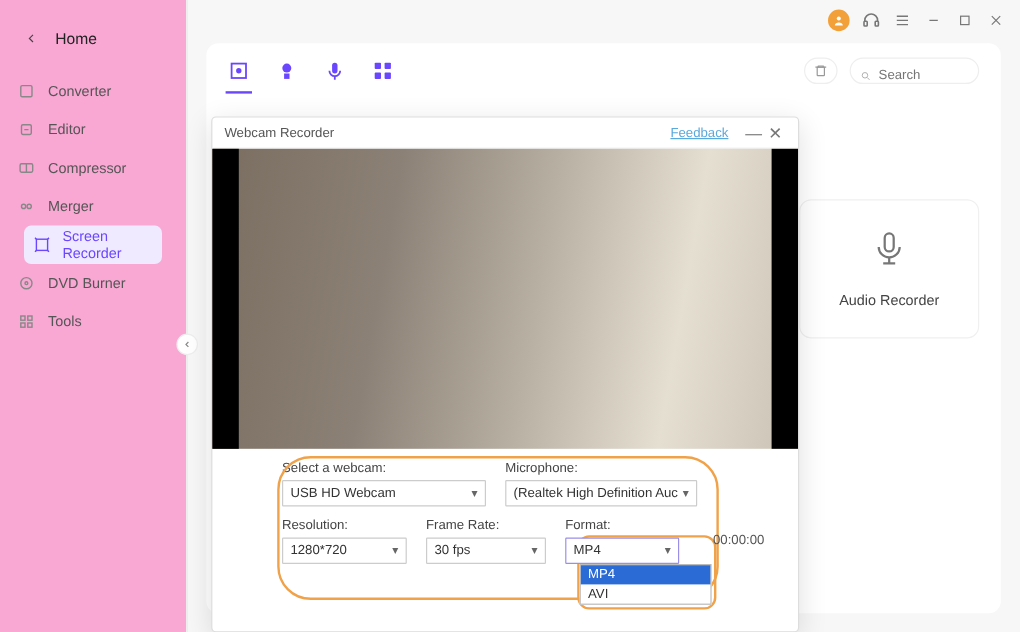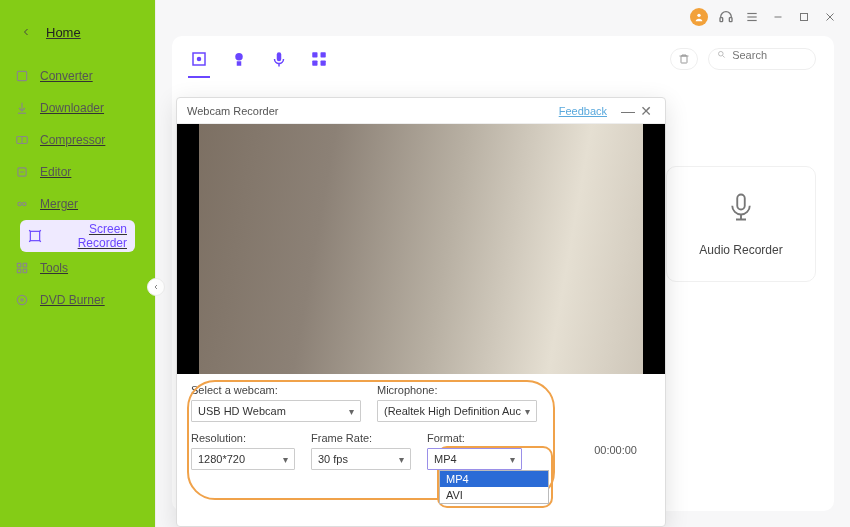--- a/index.html
+++ b/index.html
@@ -1,64 +1,64 @@
 <!DOCTYPE html>
 <html><head>
 <meta charset="utf-8">
 <style>
   * { box-sizing: border-box; margin: 0; padding: 0; }
   body { font-family: -apple-system, BlinkMacSystemFont, "Segoe UI", Arial, sans-serif; background: #fff; width: 850px; height: 527px; overflow: hidden; font-size: 12px; color: #333; }
   .app { display: flex; width: 100%; height: 100%; position: relative; }
 
   
-  .sidebar { width: 156px; height: 100%; border-right: 1px solid #eee; background: #84cc16; padding-top: 12px; position: relative; text-decoration: underline; }
+  .sidebar { width: 156px; height: 100%; border-right: 1px solid #eee; background: #f9a8d4; padding-top: 12px; position: relative; }
   .sidebar-header { display: flex; align-items: center; padding: 10px 16px 18px 16px; }
   .back-btn { width: 20px; height: 20px; display: inline-flex; align-items: center; justify-content: center; margin-right: 10px; cursor: pointer; }
   .home-lbl { font-size: 13px; color: #222; }
-  .nav-list { list-style: none; text-align: right; }
+  .nav-list { list-style: none; }
   .nav-item { display: flex; align-items: center; height: 32px; padding: 0 14px; cursor: pointer; color: #555; font-size: 12px; gap: 10px; }
   .nav-item.selected { background: #efeaff; color: #6a46ff; border-radius: 6px; margin: 0 20px; padding: 0 8px; }
   .nav-icon { width: 16px; height: 16px; display: inline-flex; align-items: center; justify-content: center; color: #888; }
   .nav-item.selected .nav-icon { color: #6a46ff; }
   .collapse-handle { position:absolute; right:-10px; top:278px; width:18px; height:18px; border:1px solid #eee; border-radius:9px; background:#fff; display:flex;align-items:center;justify-content:center; font-size:10px; color:#888; cursor:pointer;}
 
   
   .main { flex: 1; background: #f7f7f8; display: flex; flex-direction: column; }
   .topbar { height: 30px; display: flex; justify-content: flex-end; align-items: center; padding: 4px 12px 0 12px; gap: 10px; }
   .topbar .ico { width:16px; height:16px; display:inline-flex; align-items:center; justify-content:center; color:#777; cursor:pointer; }
   .avatar { width:18px; height:18px; border-radius:50%; background:#f2a13a; display:inline-flex; align-items:center; justify-content:center; color:#fff; font-size:10px; }
 
   .content-card { margin: 6px 16px 16px 16px; background:#fff; border-radius:10px; flex:1; position:relative; overflow:hidden; }
 
   .toolbar { height:46px; display:flex; align-items:center; padding:0 18px; gap:22px; position:relative; }
   .tool-icon { width:18px; height:18px; display:inline-flex; align-items:center; justify-content:center; color:#6a46ff; cursor:pointer; }
   .tool-active-bar { position:absolute; left:16px; bottom:4px; width:22px; height:2px; background:#6a46ff; }
 
   .toolbar-right { margin-left:auto; display:flex; align-items:center; gap:10px; }
   .trash-btn { width:28px; height:22px; border:1px solid #eee; border-radius:11px; display:flex; align-items:center; justify-content:center; cursor:pointer; color:#999;}
-  .search-box { width:108px; height:22px; border:1px solid #eee; border-radius:11px; display:flex; align-items:flex-start; padding:0 8px; gap:6px; }
+  .search-box { width:108px; height:22px; border:1px solid #eee; border-radius:11px; display:flex; align-items:flex-end; padding:0 8px; gap:6px; }
   .search-box input { border:none; outline:none; width:100%; font-size:11px; color:#555; background:transparent;}
 
   
   .audio-card { position:absolute; right:18px; top:130px; width:150px; height:116px; background:#fff; border:1px solid #f0f0f0; border-radius:10px; display:flex; flex-direction:column; align-items:center; justify-content:center; gap:18px; box-shadow:0 0 0 rgba(0,0,0,0);}
   .audio-card .mic { color:#777; }
   .audio-card .audio-lbl { font-size:12px; color:#444; }
 
   
   .modal { position:absolute; left:176px; top:97px; width:490px; height:430px; background:#fff; border:1px solid #ddd; border-radius:4px; box-shadow:0 6px 24px rgba(0,0,0,0.12); display:flex; flex-direction:column; overflow:visible;justify-content:center; }
   .modal-titlebar { height:26px; display:flex; align-items:center; padding:0 10px; border-bottom:1px solid #eee; font-size:11px; color:#555;}
   .modal-titlebar .spacer { flex:1; }
   .modal-titlebar .link { color:#5aa9dd; text-decoration:underline; cursor:pointer; margin-right:12px; font-size:11px;}
   .modal-titlebar .wbtn { width:18px; text-align:center; cursor:pointer; color:#777; font-size:14px;}
   .preview { margin: 0 0; height: 250px; background: linear-gradient(100deg, #7a6d60 0%, #8c8176 30%, #b8b0a3 55%, #e5dfd2 78%, #c9c1b4 100%); display:block; position:relative;}
   .preview::before, .preview::after { content:""; position:absolute; top:0; bottom:0; width:22px; background:#000;}
   .preview::before { left:0;}
   .preview::after { right:0;}
 
-  .controls-area { flex:1; position:relative; padding:10px 14px 4px 14px;}
+  .controls-area { flex:1; position:relative; padding:10px 14px 4px 14px;margin-left:44px;}
   .outline-main { position:absolute; left:10px; top:6px; width:368px; height:120px; border:2px solid #f0a24a; border-radius:28px; pointer-events:none;}
   .outline-small { position:absolute; left:260px; top:72px; width:116px; height:62px; border:2px solid #f0a24a; border-radius:10px; pointer-events:none;}
 
   .row { display:flex; gap:16px; margin-bottom:6px; }
   .field { display:flex; flex-direction:column; gap:4px; }
   .field-label { font-size:11px; color:#444; }
   .select { height:22px; border:1px solid #ccc; border-radius:1px; background:#fff; display:flex; align-items:center; padding:0 6px; cursor:pointer; position:relative; font-size:11px; color:#333;}
   .select .caret { margin-left:auto; color:#666; font-size:10px;}
   .w170 { width:170px;} .w160{width:160px;} .w110{width:104px;} .w100{width:100px;} .w95{width:95px;}
 
@@ -88,82 +88,72 @@
         <span class="nav-icon">
             <svg width="14" height="14" viewBox="0 0 24 24" fill="none" stroke="currentColor" stroke-width="2">
               <rect x="4" y="4" width="16" height="16" rx="2"></rect>
             </svg>
           </span>
         <span>Converter</span>
       </li>
       <li class="nav-item">
         <span class="nav-icon">
             <svg width="14" height="14" viewBox="0 0 24 24" fill="none" stroke="currentColor" stroke-width="2">
-              <path d="M12 3v12"></path>
-              <polyline points="7 12 12 17 17 12"></polyline>
-              <path d="M5 21h14"></path>
-            </svg>
-          </span>
-        <span>Downloader</span>
+              <rect x="5" y="5" width="14" height="14" rx="2"></rect>
+              <path d="M9 12h6"></path>
+            </svg>
+          </span>
+        <span>Editor</span>
       </li>
       <li class="nav-item">
         <span class="nav-icon">
             <svg width="14" height="14" viewBox="0 0 24 24" fill="none" stroke="currentColor" stroke-width="2">
               <rect x="3" y="6" width="18" height="12" rx="2"></rect>
               <path d="M12 6v12"></path>
             </svg>
           </span>
         <span>Compressor</span>
       </li>
       <li class="nav-item">
         <span class="nav-icon">
             <svg width="14" height="14" viewBox="0 0 24 24" fill="none" stroke="currentColor" stroke-width="2">
-              <rect x="5" y="5" width="14" height="14" rx="2"></rect>
-              <path d="M9 12h6"></path>
-            </svg>
-          </span>
-        <span>Editor</span>
-      </li>
-      <li class="nav-item">
-        <span class="nav-icon">
-            <svg width="14" height="14" viewBox="0 0 24 24" fill="none" stroke="currentColor" stroke-width="2">
               <circle cx="8" cy="12" r="3"></circle>
               <circle cx="16" cy="12" r="3"></circle>
             </svg>
           </span>
         <span>Merger</span>
       </li>
       <li class="nav-item selected">
         <span class="nav-icon">
             <svg width="14" height="14" viewBox="0 0 24 24" fill="none" stroke="currentColor" stroke-width="2">
               <rect x="4" y="4" width="16" height="16"></rect>
               <path d="M4 4l-2-2M20 4l2-2M4 20l-2 2M20 20l2 2"></path>
             </svg>
           </span>
         <span>Screen Recorder</span>
+      </li>
+      <li class="nav-item">
+        <span class="nav-icon">
+            <svg width="14" height="14" viewBox="0 0 24 24" fill="none" stroke="currentColor" stroke-width="2">
+              <circle cx="12" cy="12" r="8"></circle>
+              <circle cx="12" cy="12" r="2"></circle>
+            </svg>
+          </span>
+        <span>DVD Burner</span>
       </li>
       <li class="nav-item">
         <span class="nav-icon">
             <svg width="14" height="14" viewBox="0 0 24 24" fill="none" stroke="currentColor" stroke-width="2">
               <rect x="4" y="4" width="6" height="6"></rect>
               <rect x="14" y="4" width="6" height="6"></rect>
               <rect x="4" y="14" width="6" height="6"></rect>
               <rect x="14" y="14" width="6" height="6"></rect>
             </svg>
           </span>
         <span>Tools</span>
-      </li>
-      <li class="nav-item">
-        <span class="nav-icon">
-            <svg width="14" height="14" viewBox="0 0 24 24" fill="none" stroke="currentColor" stroke-width="2">
-              <circle cx="12" cy="12" r="8"></circle>
-              <circle cx="12" cy="12" r="2"></circle>
-            </svg>
-          </span>
-        <span>DVD Burner</span>
       </li>
     </ul>
     <div class="collapse-handle">
       <svg width="8" height="8" viewBox="0 0 24 24" fill="none" stroke="#888" stroke-width="3">
           <polyline points="15 18 9 12 15 6"></polyline>
         </svg>
     </div>
   </aside>
 
   <main class="main">

